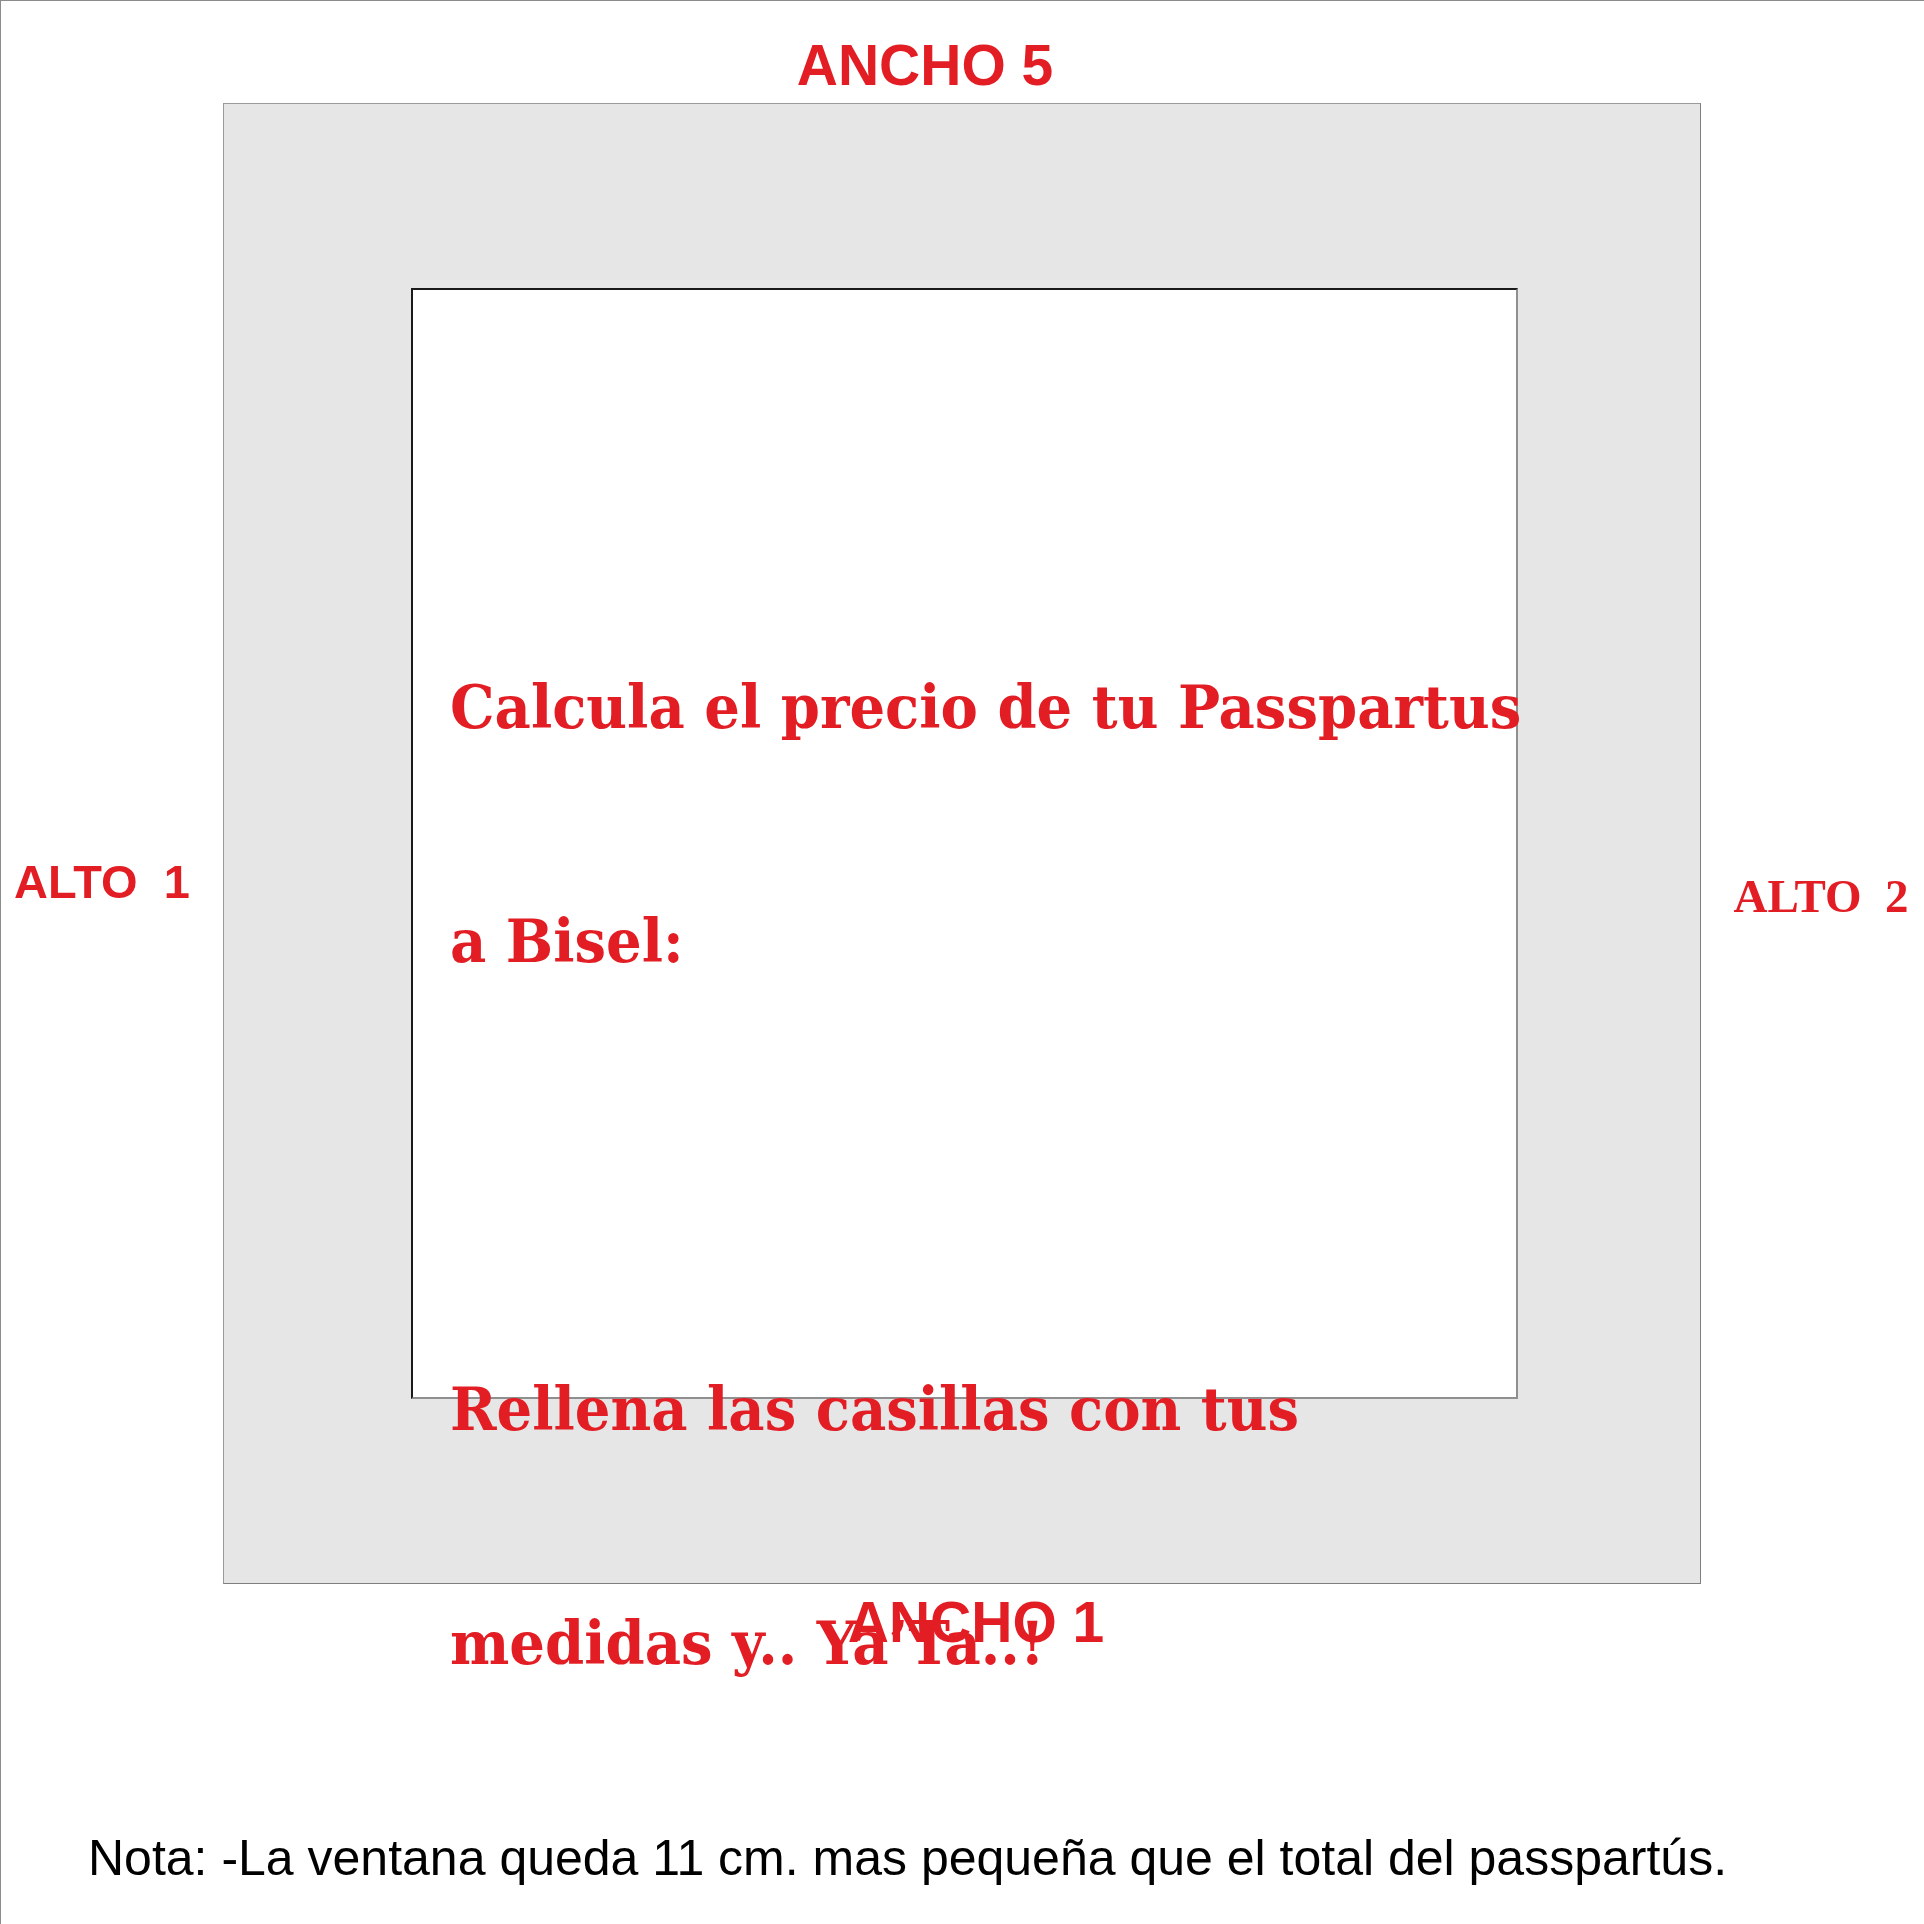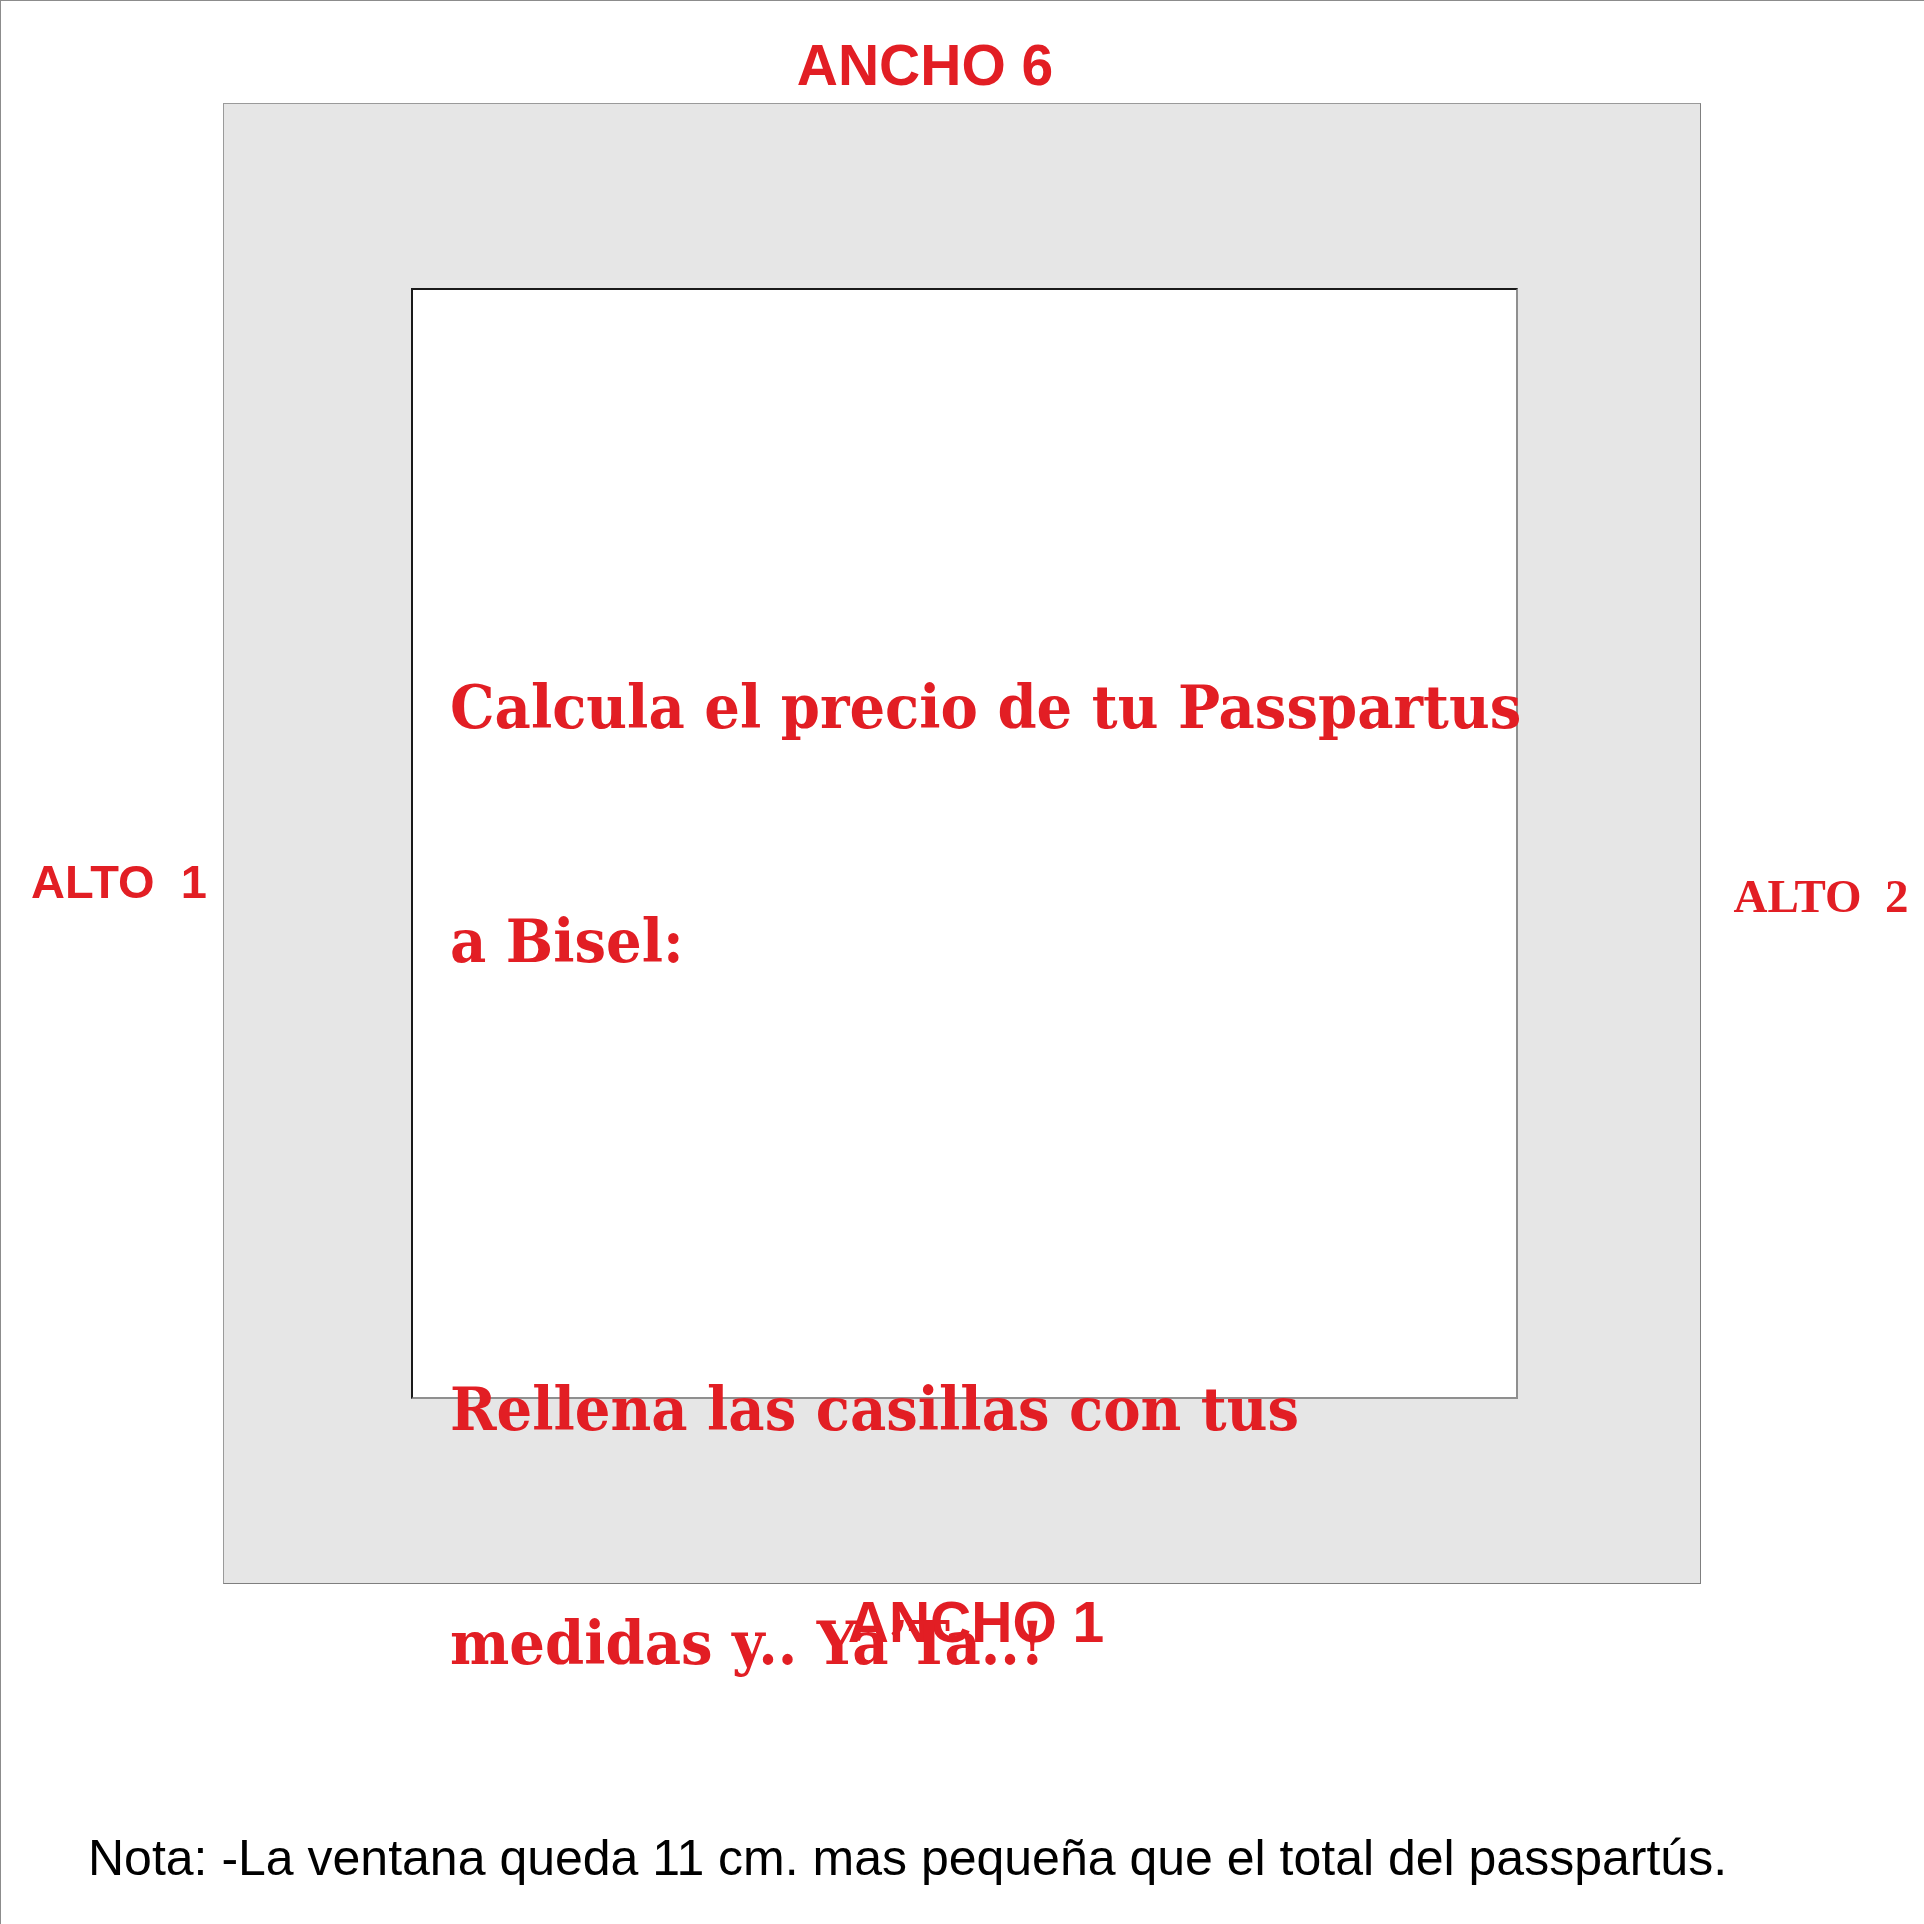--- a/index.html
+++ b/index.html
@@ -52,21 +52,21 @@
     color: var(--accent, #e21e24);
     font-weight: bold;
     line-height: 1;
     white-space: pre;
   }
   .dim-label.ancho { font-size: 57px; }
   .dim-label.alto  { font-size: 47px; }
 
   .label-ancho1 { left: 924px; top: 36px;  transform: translateX(-50%); }
   .label-ancho2 { left: 975px; top: 1593px; transform: translateX(-50%); }
-  .label-alto1  { left: 30px;   top: 857px; }
+  .label-alto1  { left: 13px;   top: 857px; }
   .label-alto2  { right: 15.5px;  top: 872px; font-family: Liberation Serif, serif; }
 
   
   .window-text {
     position: absolute;
     left: 449px;
     top: 512px;
     color: var(--accent, #e21e24);
     font-family: "DejaVu Serif", "Liberation Serif", serif;
     font-weight: bold;
@@ -92,21 +92,21 @@
 </style>
 </head>
 <body>
 
 <div class="page" style="--accent: #e21e24; --mat-fill: #e6e6e6; --mat-border: #9a9a9a; --mat-border-dark: #7f7f7f; --window-fill: #ffffff; --window-border: #1a1a1a; --window-border-soft: #8f8f8f; --page-bg: #ffffff; --page-border: #8c8c8c; --note-color: #000000;">
 
   <div class="mat"></div>
 
   <div class="window"></div>
 
-  <div class="dim-label ancho label-ancho1">ANCHO 6</div>
+  <div class="dim-label ancho label-ancho1">ANCHO 5</div>
 
   <div class="dim-label alto label-alto1">ALTO  1</div>
 
   <div class="dim-label alto label-alto2">ALTO  2</div>
 
   <div class="dim-label ancho label-ancho2">ANCHO 1</div>
 
   <div class="window-text">
     <div class="wline">Calcula el precio de tu Passpartus</div>
     <div class="wline">a Bisel:</div>

